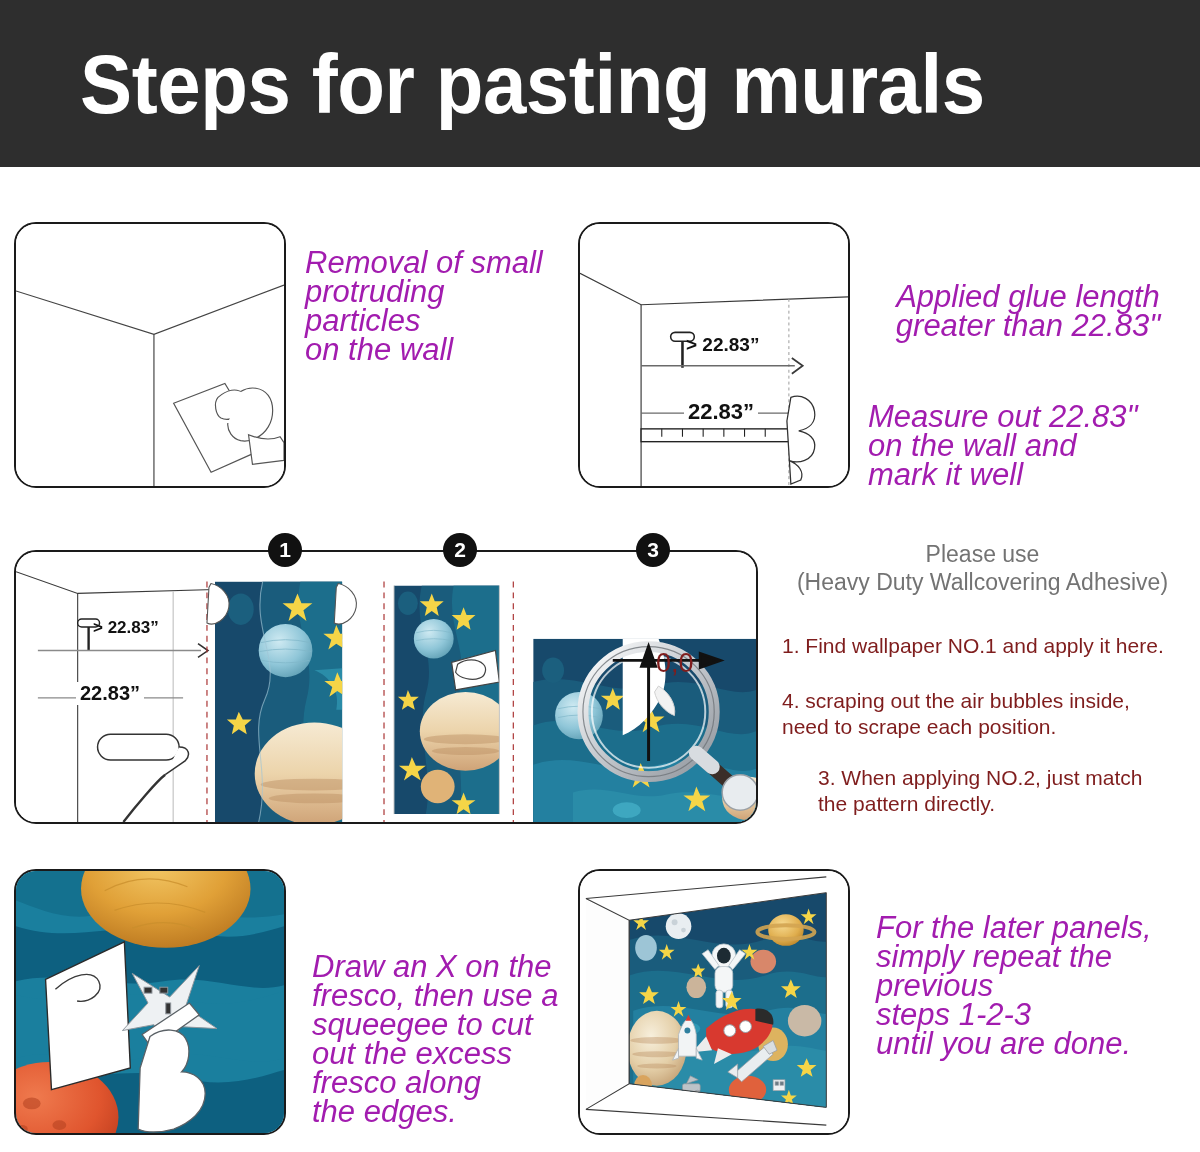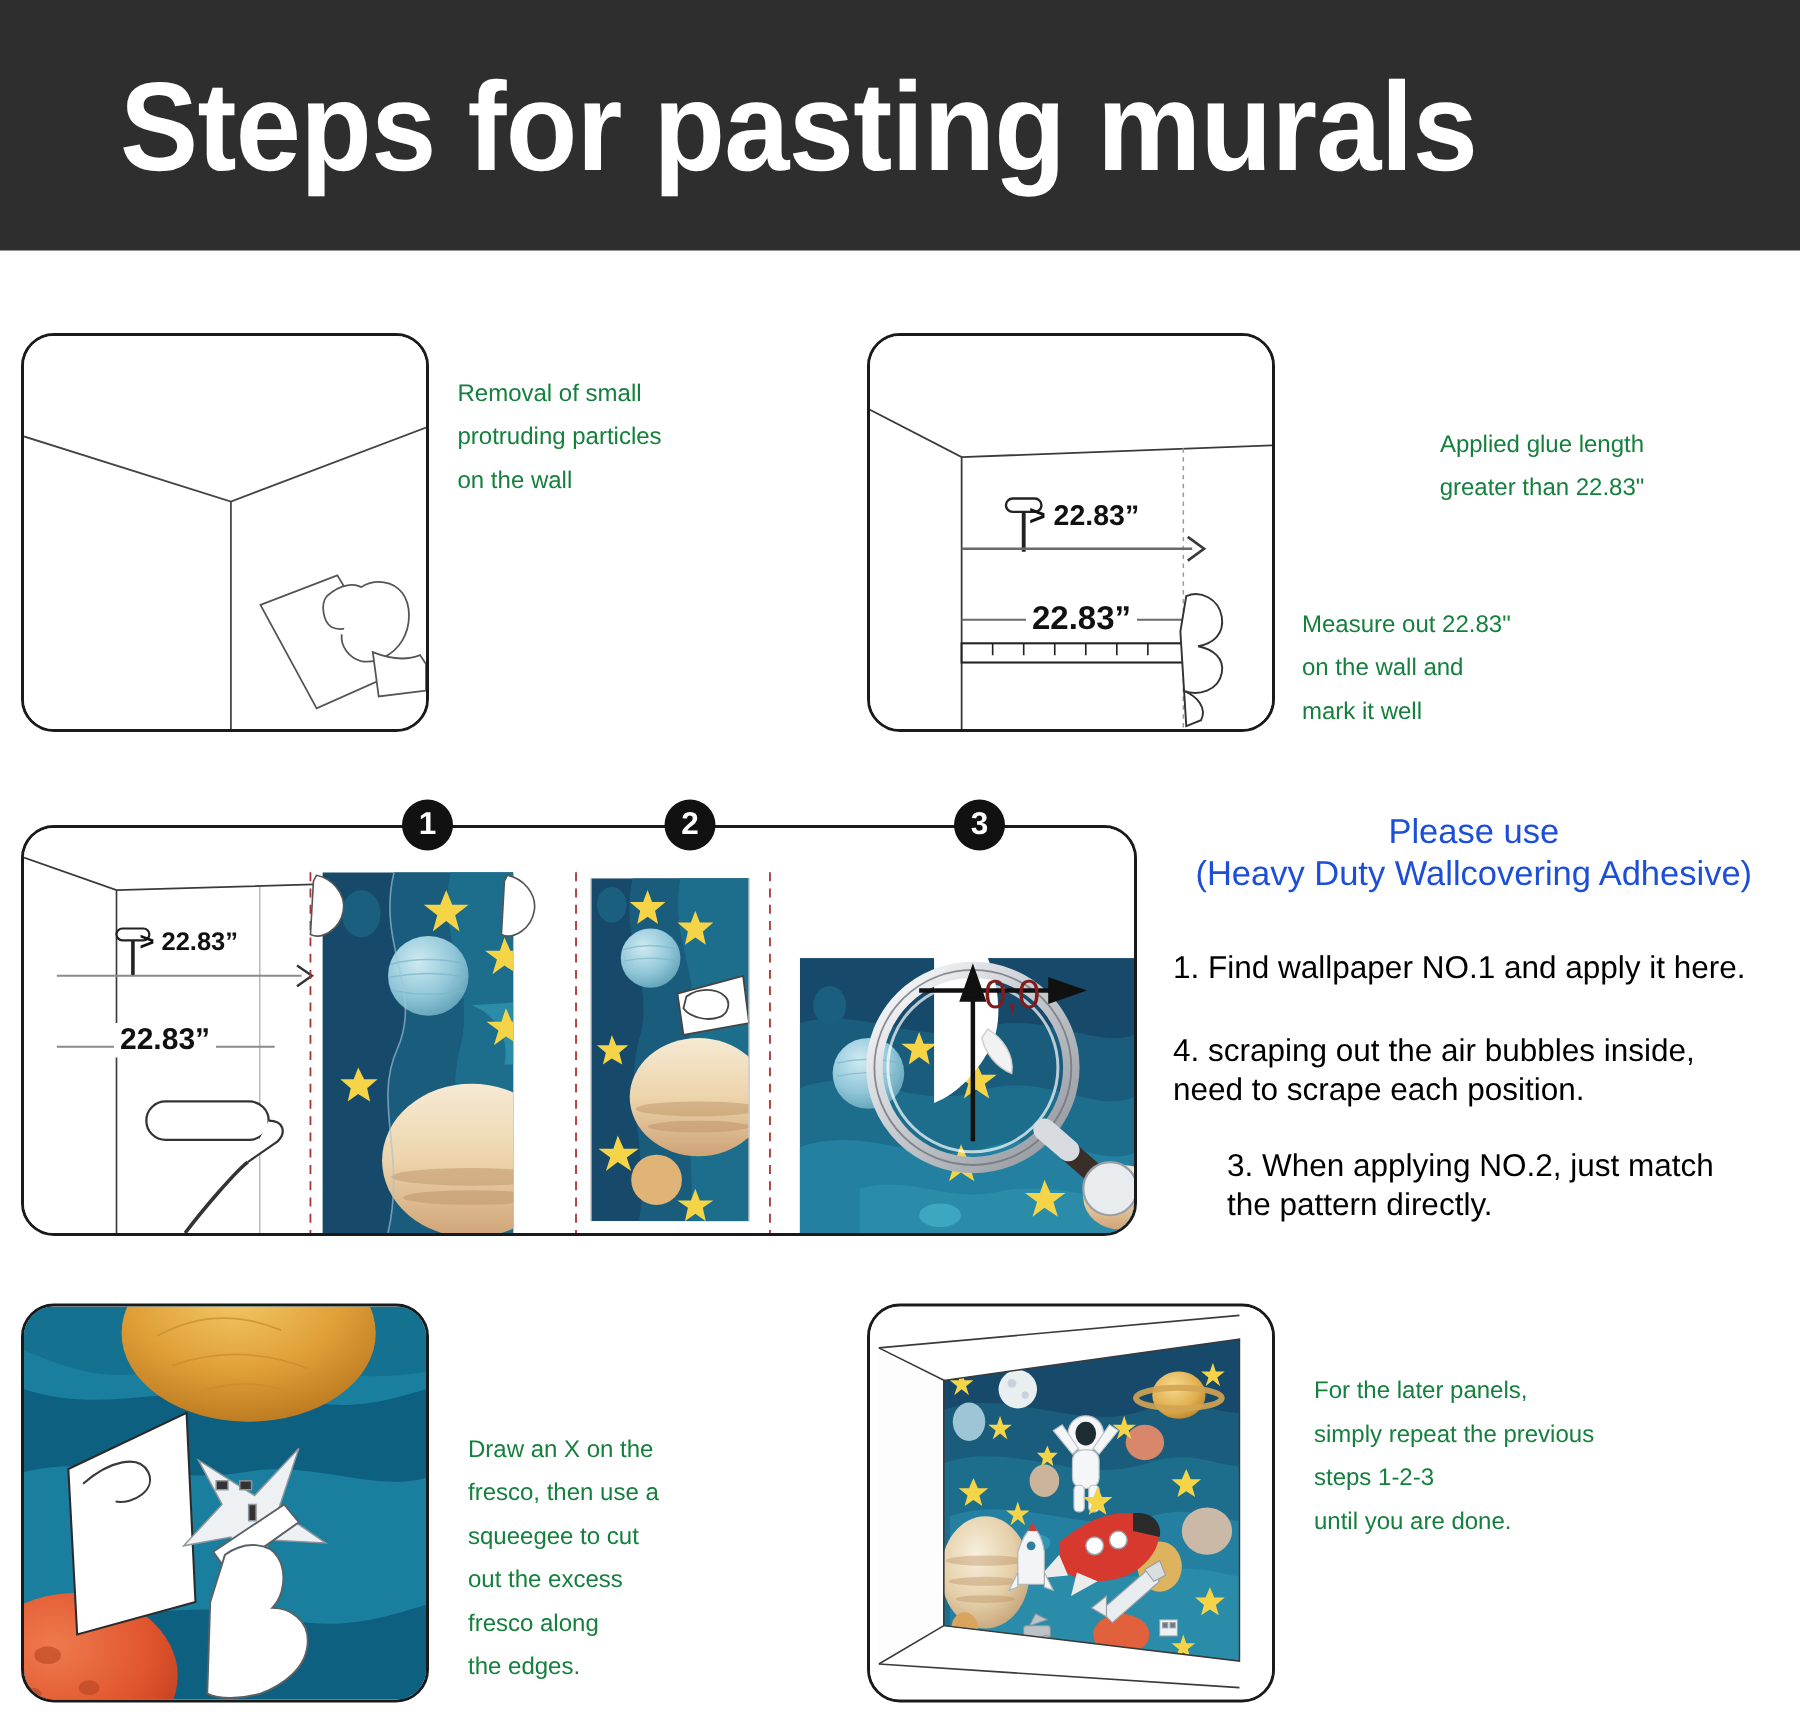--- a/index.html
+++ b/index.html
@@ -15,39 +15,39 @@
                   letter-spacing:-0.5px; line-height:96px;
                   transform:scaleX(0.93); transform-origin:left center;
                   font-family:"Liberation Sans", sans-serif; white-space:nowrap; }
 
   
   .panel { position:absolute; border:2px solid #1a1a1a; border-radius:22px;
            background:#ffffff; overflow:hidden; }
   .panel svg { display:block; width:100%; height:100%; }
 
   
-  .caption { position:absolute; color:#15803d; font-size:16px;
+  .caption { position:absolute; color:#a21caf; font-size:31px;
              line-height:29px; white-space:pre-line;
-             font-family:"Liberation Sans", sans-serif; }
+             font-family:"Liberation Sans", sans-serif;font-style:italic; }
 
   
   #panel-steps { position:absolute; left:14px; top:550px; width:744px; height:274px;
                  border:2px solid #1a1a1a; border-radius:22px; background:#fff;
                  overflow:hidden; }
   #panel-steps svg { display:block; width:100%; height:100%; }
 
   .step-badge { position:absolute; width:34px; height:34px; border-radius:50%;
                 background:#111111; color:#ffffff; font-size:21px; font-weight:700;
                 display:flex; align-items:center; justify-content:center;
                 font-family:"Liberation Sans", sans-serif; z-index:6; }
 
   
-  .adh-head { position:absolute; color:#1d4ed8; font-size:23px; line-height:28px;
+  .adh-head { position:absolute; color:#737373; font-size:23px; line-height:28px;
               text-align:center; white-space:pre-line; }
-  .adh-item { position:absolute; color:#000000; font-size:21px; line-height:26px;
+  .adh-item { position:absolute; color:#7f1d1d; font-size:21px; line-height:26px;
               white-space:pre-line; }
 </style>
 </head>
 <body>
 
 <div id="page">
 
   <div class="header-bar"></div>
   <div class="header-title">Steps for pasting murals</div>
 

